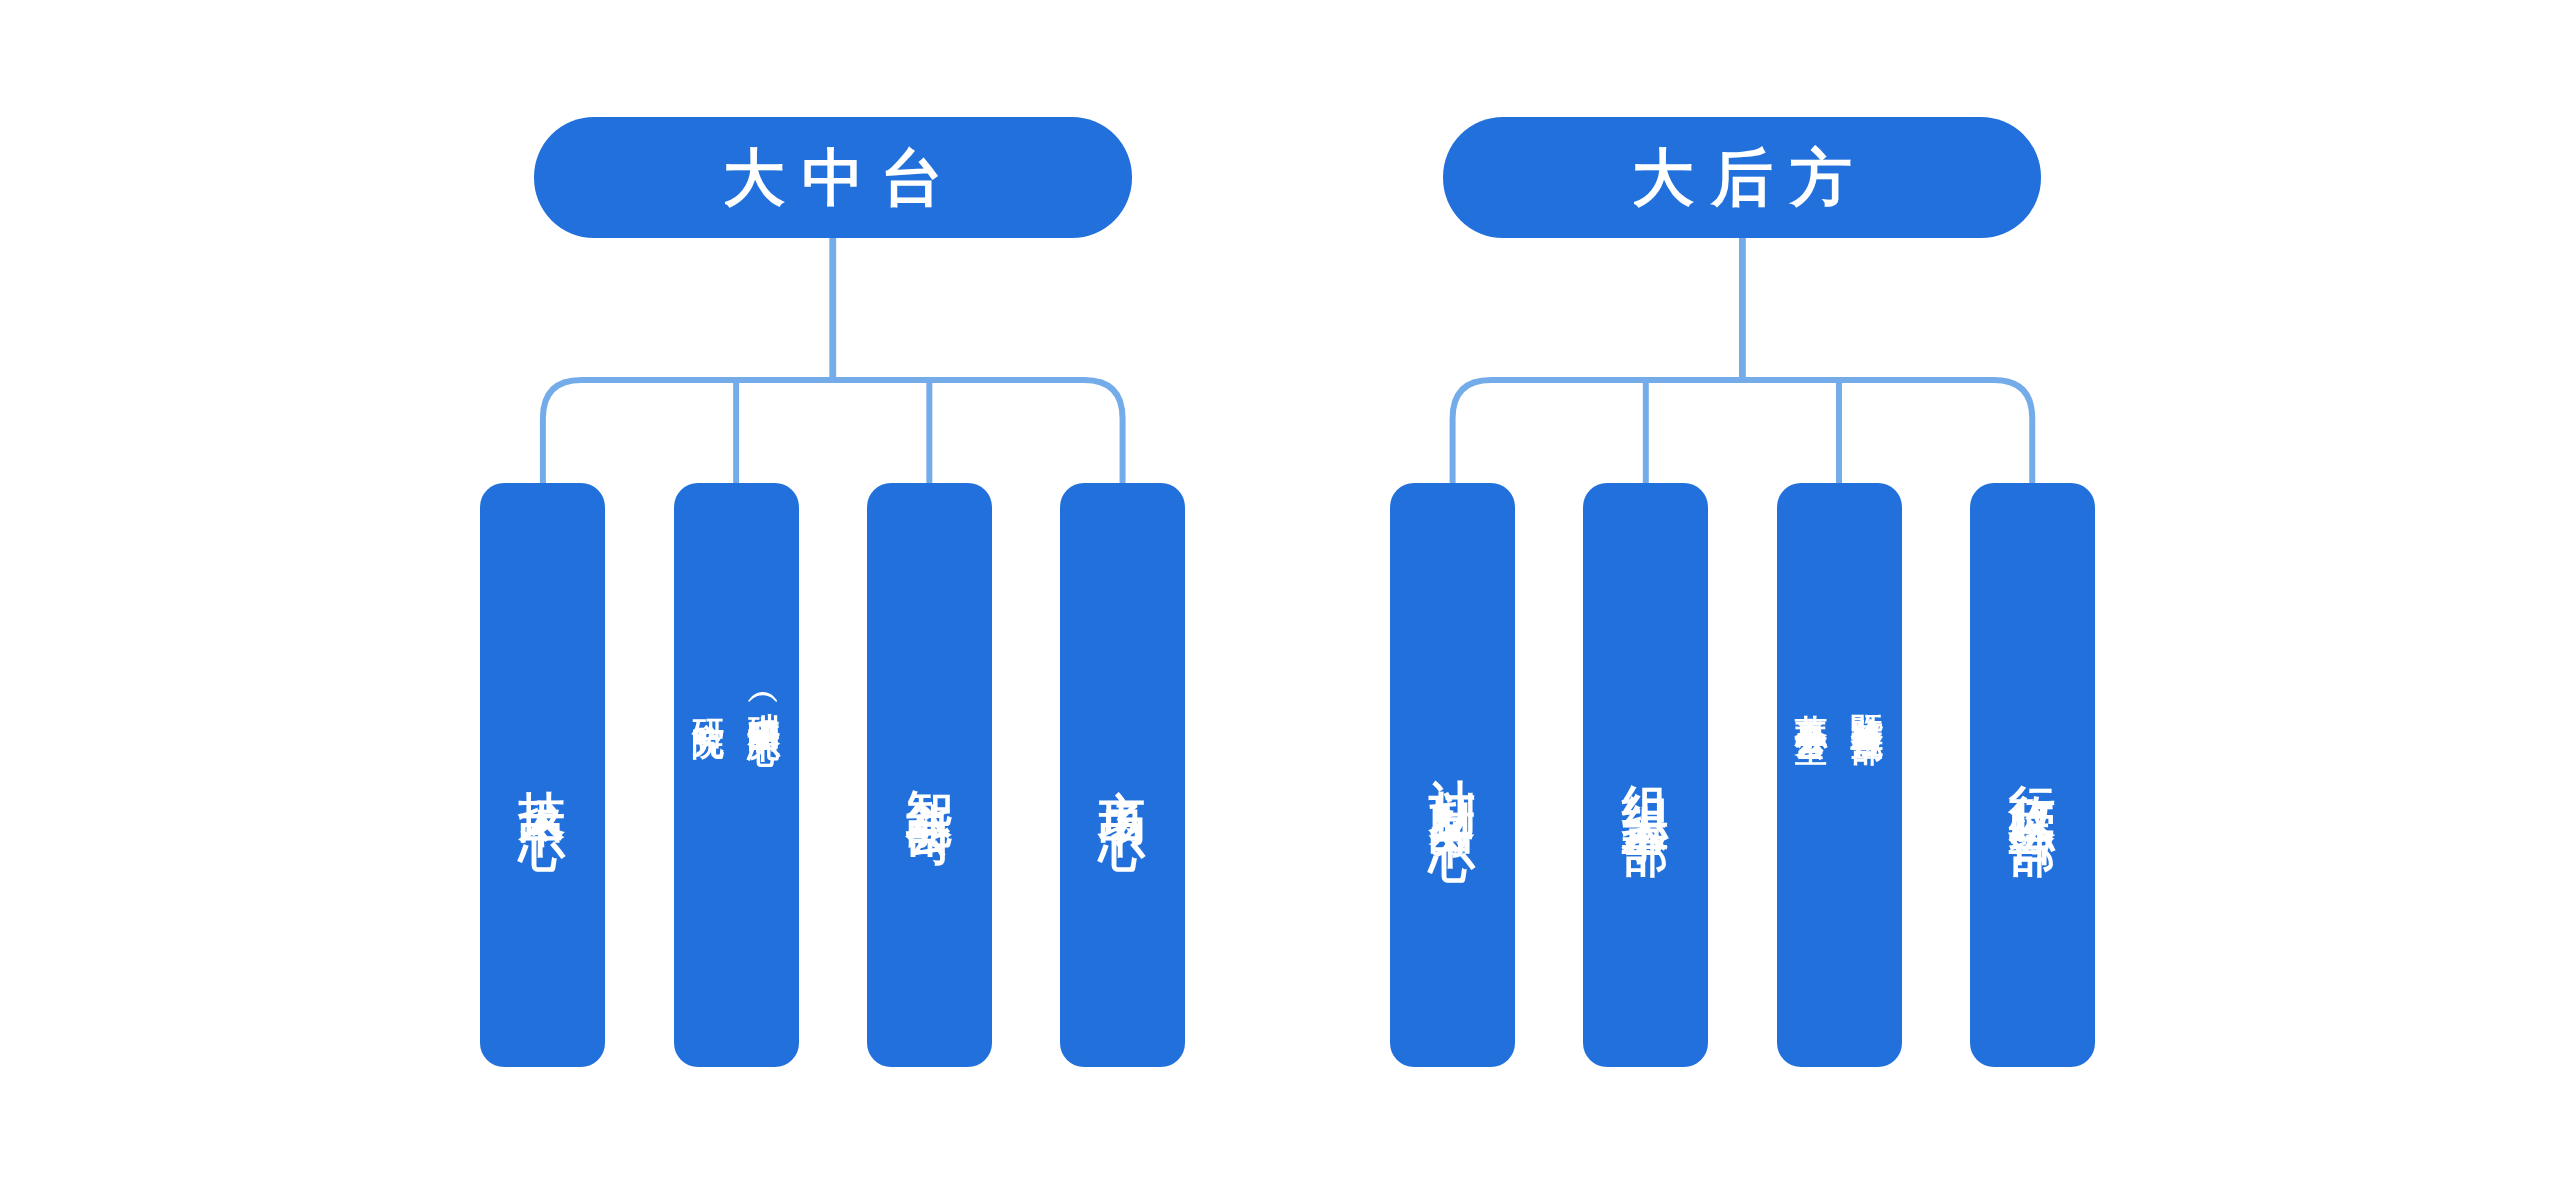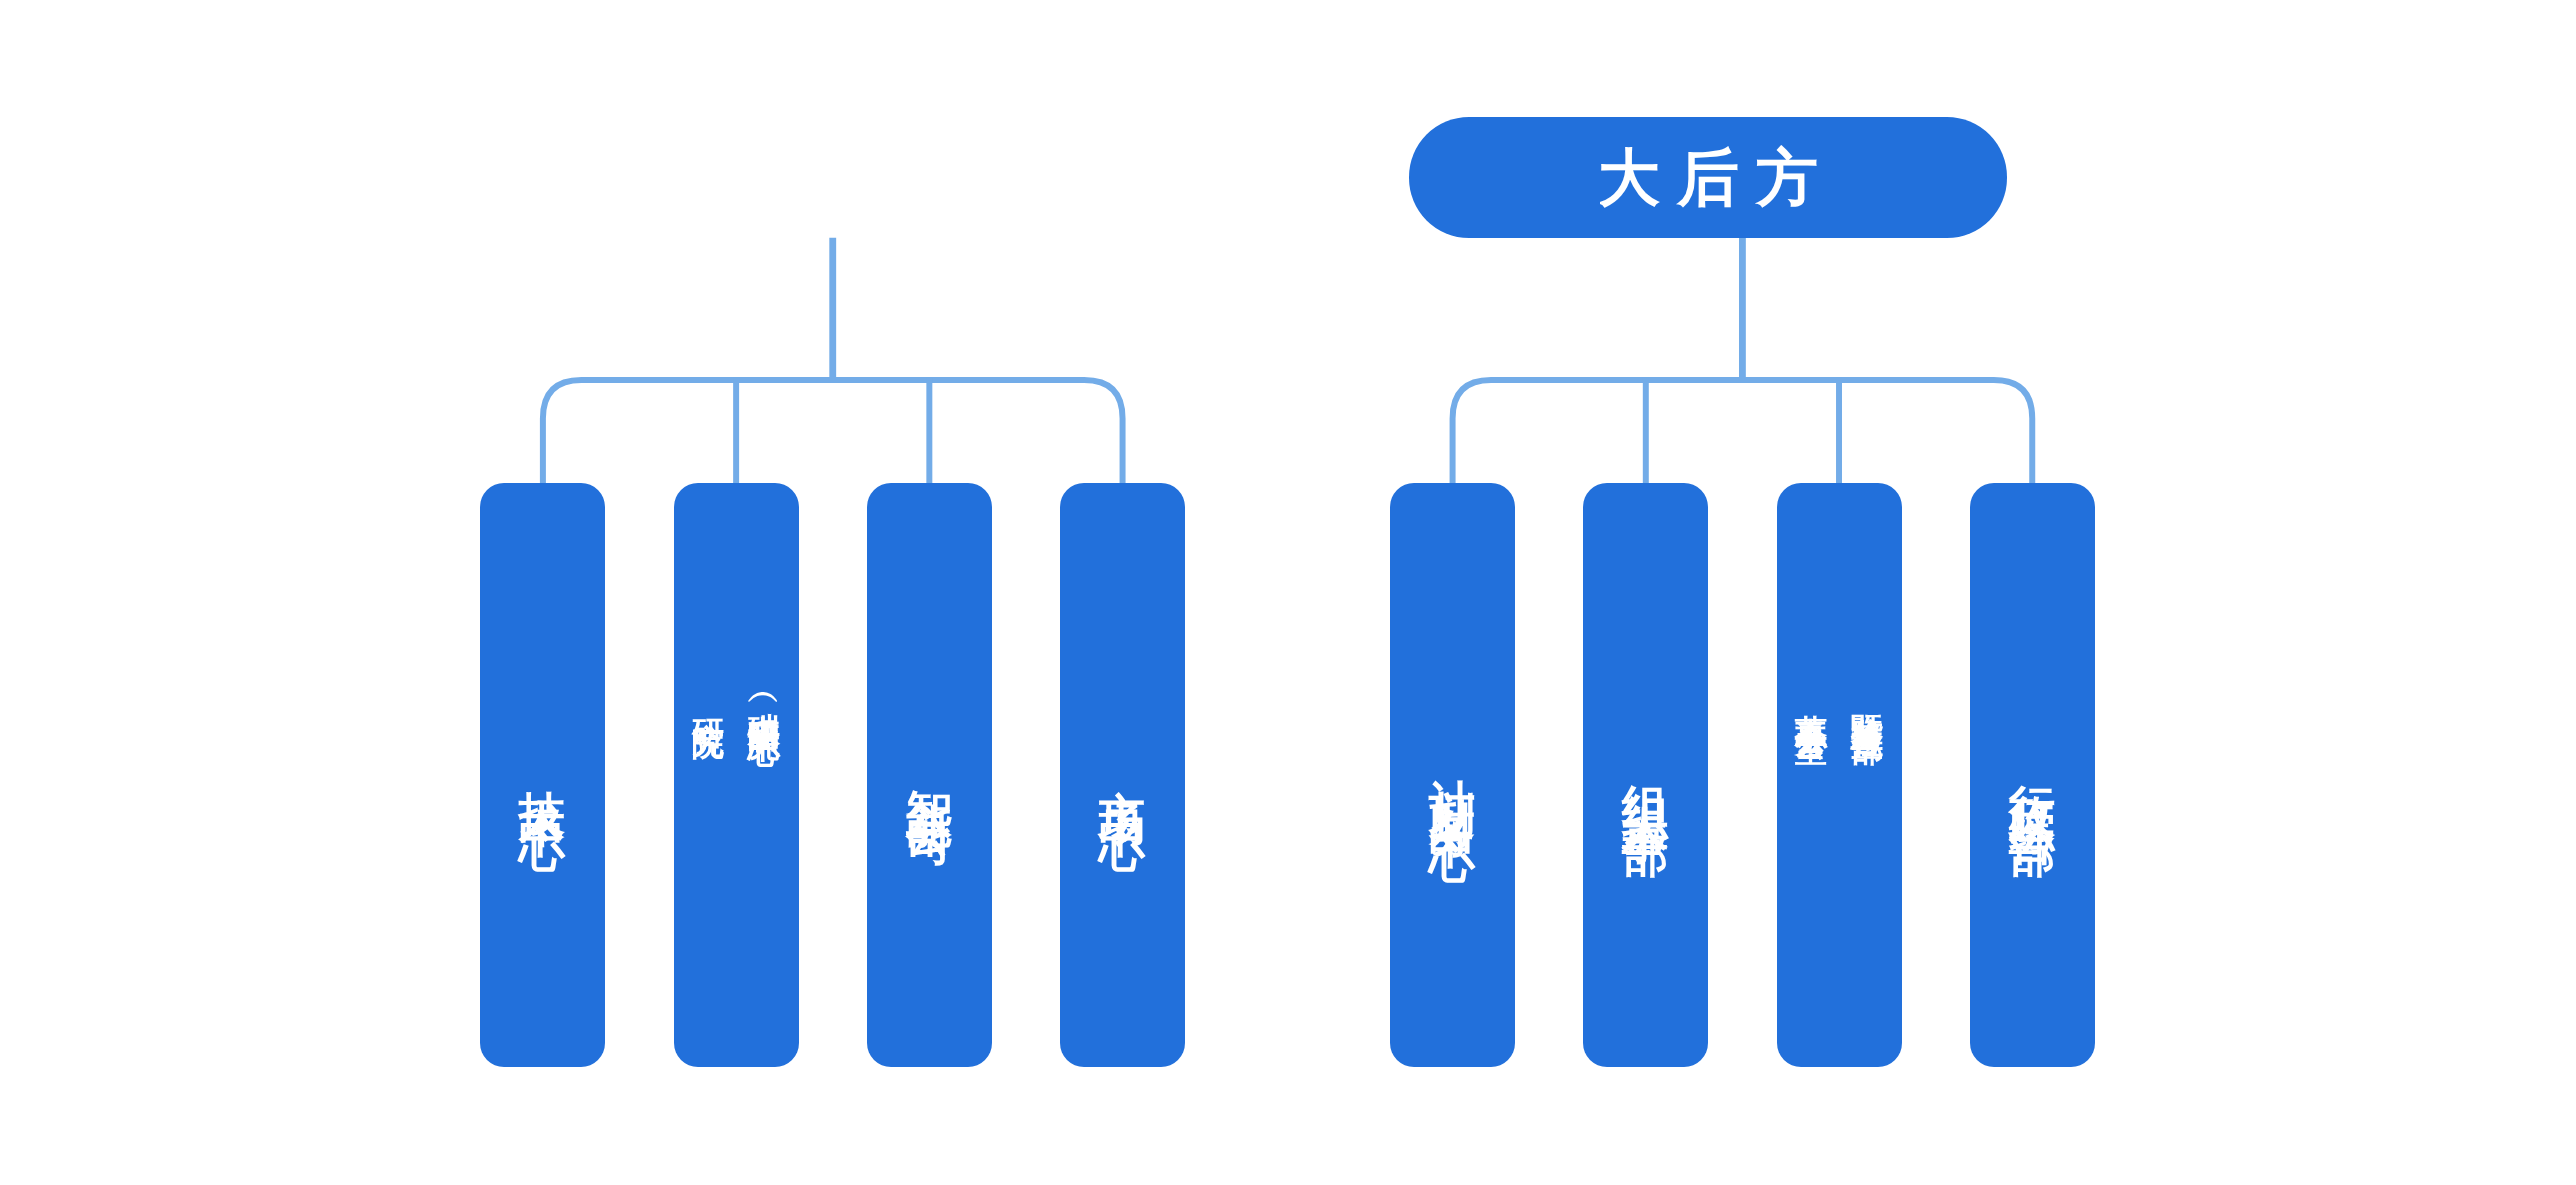--- a/index.html
+++ b/index.html
@@ -27,21 +27,21 @@
     display:flex;align-items:center;justify-content:center;
     text-align:center;
   }
   .parent-node{
     width:598px;height:121px;top:117px;
     border-radius:60px;
     font-size:62px;font-weight:600;letter-spacing:17px;text-indent:17px;
     white-space:nowrap;
   }
   .parent-left{left:534px;}
-  .parent-right{left:1409px;}
+  .parent-right{left:1443px;}
   .child-node{
     width:125px;height:584px;top:483px;
     border-radius:24px;
   }
   .child-label{
     writing-mode:vertical-lr;
     text-orientation:mixed;
     white-space:pre-line;
     font-size:46px;font-weight:600;letter-spacing:11px;
     line-height:125px;
@@ -66,20 +66,23 @@
     <path d="M635,570 L635,489.5 Q635,444.5 680,444.5 L1268,444.5 Q1313,444.5 1313,489.5 L1313,570" stroke-width="7"></path>
     <path d="M861,441 L861,570" stroke-width="7"></path>
     <path d="M1087,441 L1087,570" stroke-width="7"></path>
 
     <path d="M2038,278 L2038,448" stroke-width="8"></path>
     <path d="M1699,570 L1699,489.5 Q1699,444.5 1744,444.5 L2332,444.5 Q2377,444.5 2377,489.5 L2377,570" stroke-width="7"></path>
     <path d="M1925,441 L1925,570" stroke-width="7"></path>
     <path d="M2151,441 L2151,570" stroke-width="7"></path>
   </svg>
 
+  <div class="node parent-node parent-left">
+    <span>大中台</span>
+  </div>
 
   <div class="node child-node c-l1">
     <span class="child-label">技术中心</span>
   </div>
   <div class="node child-node c-l2">
     <span class="child-label two-line">研究院
 （碳中和研究中心）</span>
   </div>
   <div class="node child-node c-l3">
     <span class="child-label">智能公司</span>

